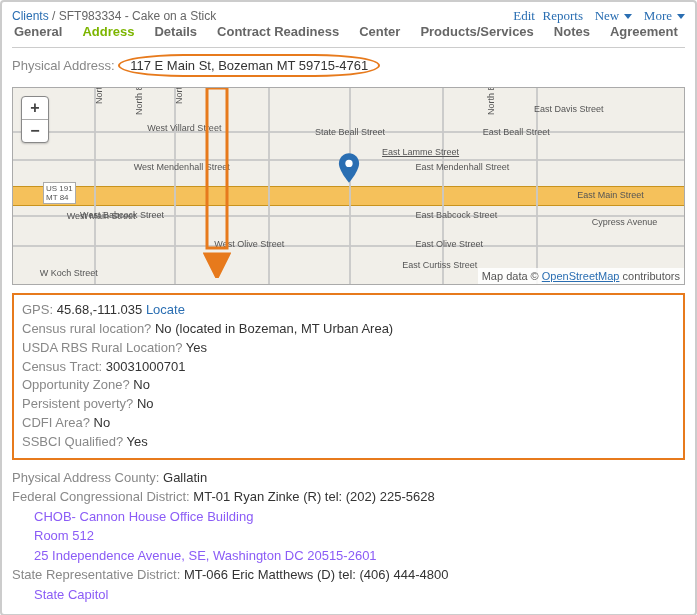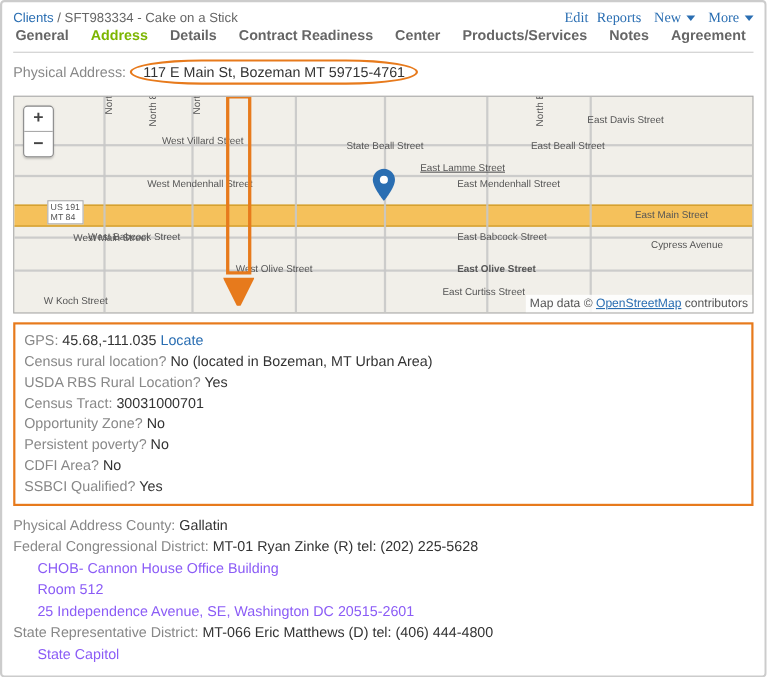--- a/index.html
+++ b/index.html
@@ -99,21 +99,21 @@
       <div class="road-lbl" style="top:52%; right:6%;">East Main Street</div>
       <div class="road-lbl" style="top:18%; left:20%;">West Villard Street</div>
       <div class="road-lbl" style="top:20%; left:45%;">State Beall Street</div>
       <div class="road-lbl" style="top:20%; left:70%;">East Beall Street</div>
       <div class="road-lbl" style="top:30%; left:55%;text-decoration:underline;">East Lamme Street</div>
       <div class="road-lbl" style="top:38%; left:18%;">West Mendenhall Street</div>
       <div class="road-lbl" style="top:38%; left:60%;">East Mendenhall Street</div>
       <div class="road-lbl" style="top:62%; left:10%;">West Babcock Street</div>
       <div class="road-lbl" style="top:62%; left:60%;">East Babcock Street</div>
       <div class="road-lbl" style="top:77%; left:30%;">West Olive Street</div>
-      <div class="road-lbl" style="top:77%; left:60%;font-weight:bold;">East Olive Street</div>
+      <div class="road-lbl" style="top:77%; left:60%;">East Olive Street</div>
       <div class="road-lbl" style="top:92%; left:4%;">W Koch Street</div>
       <div class="road-lbl" style="top:88%; left:58%;">East Curtiss Street</div>
       <div class="road-lbl" style="top:8%;  right:12%;">East Davis Street</div>
       <div class="road-lbl" style="top:66%; right:4%;">Cypress Avenue</div>
       <div class="road-lbl" style="top:48%;left:2px;font-size:8px;white-space:pre;background:#fff;border:1px solid #aaa;padding:1px 2px;margin-left:28px;">US 191
 MT 84</div>
       <div class="road-lbl" style="left:24%; top:8%;  transform:rotate(-90deg);transform-origin:left top;">North 7th Avenue</div>
       <div class="road-lbl" style="left:18%; top:14%; transform:rotate(-90deg);transform-origin:left top;">North 8th Avenue</div>
       <div class="road-lbl" style="left:12%; top:8%;  transform:rotate(-90deg);transform-origin:left top;">North 11th Avenue</div>
       <div class="road-lbl" style="right:15%; top:14%; transform:rotate(-90deg);transform-origin:left top;">North Broadway Avenue</div>

